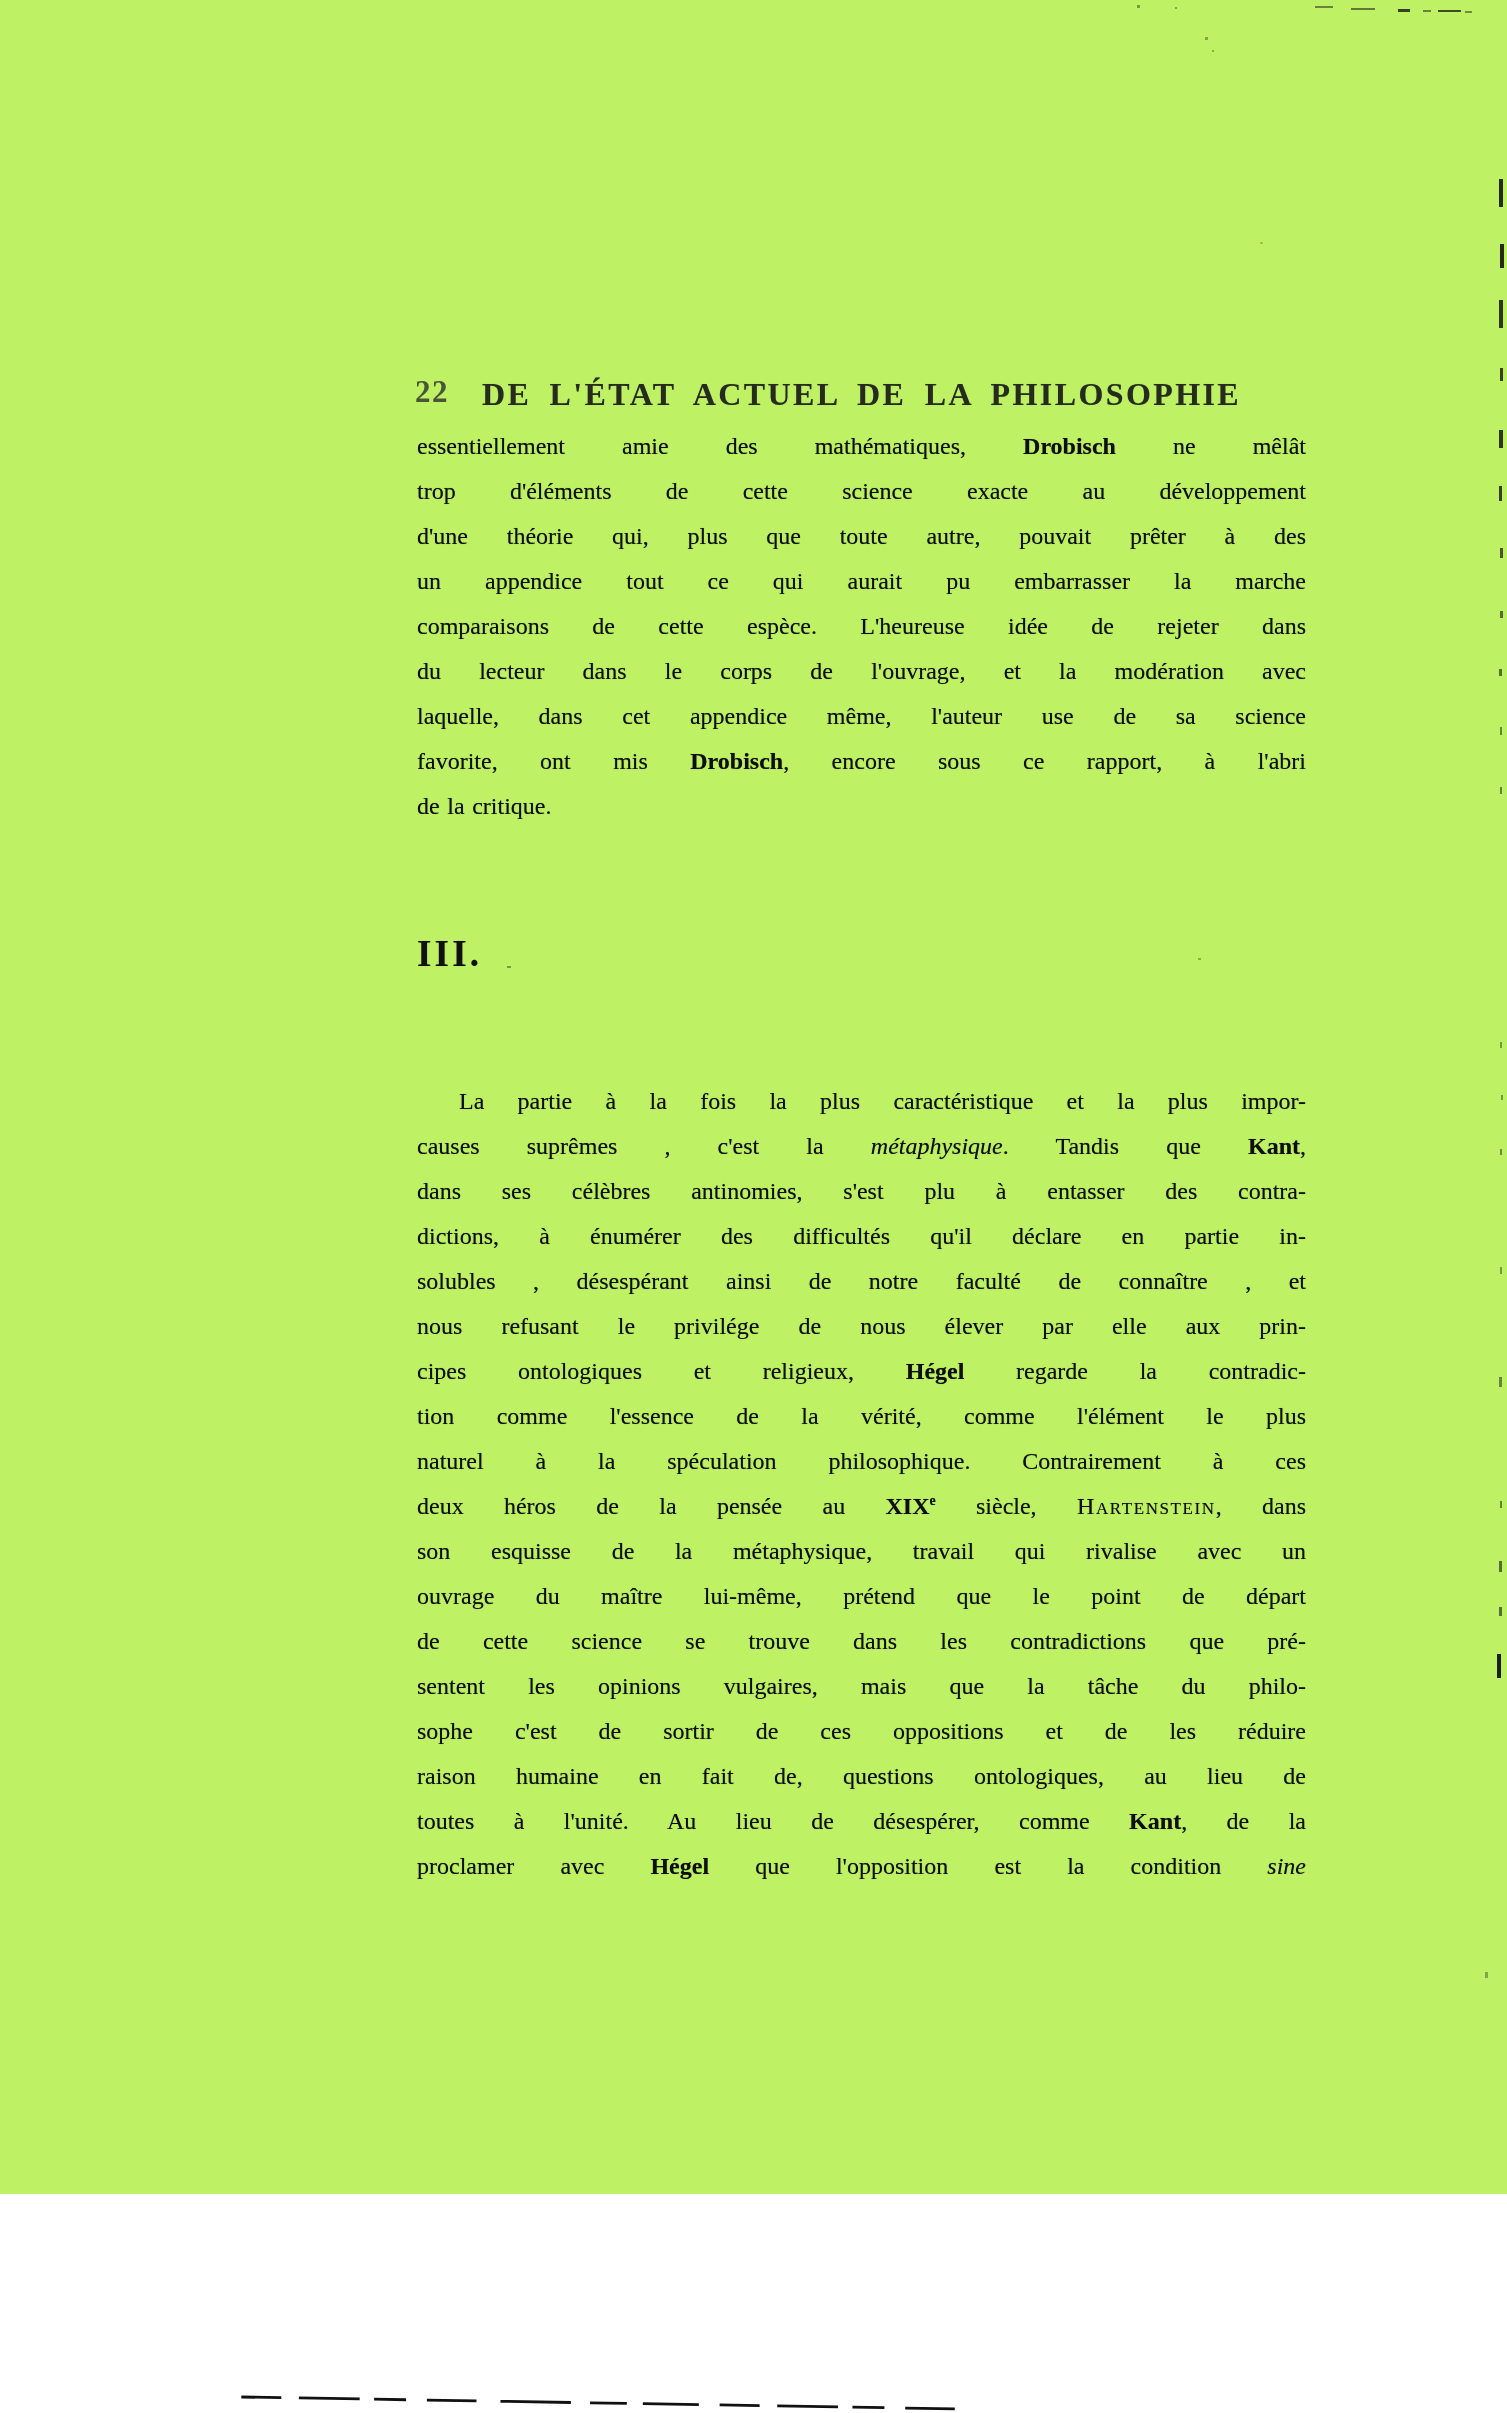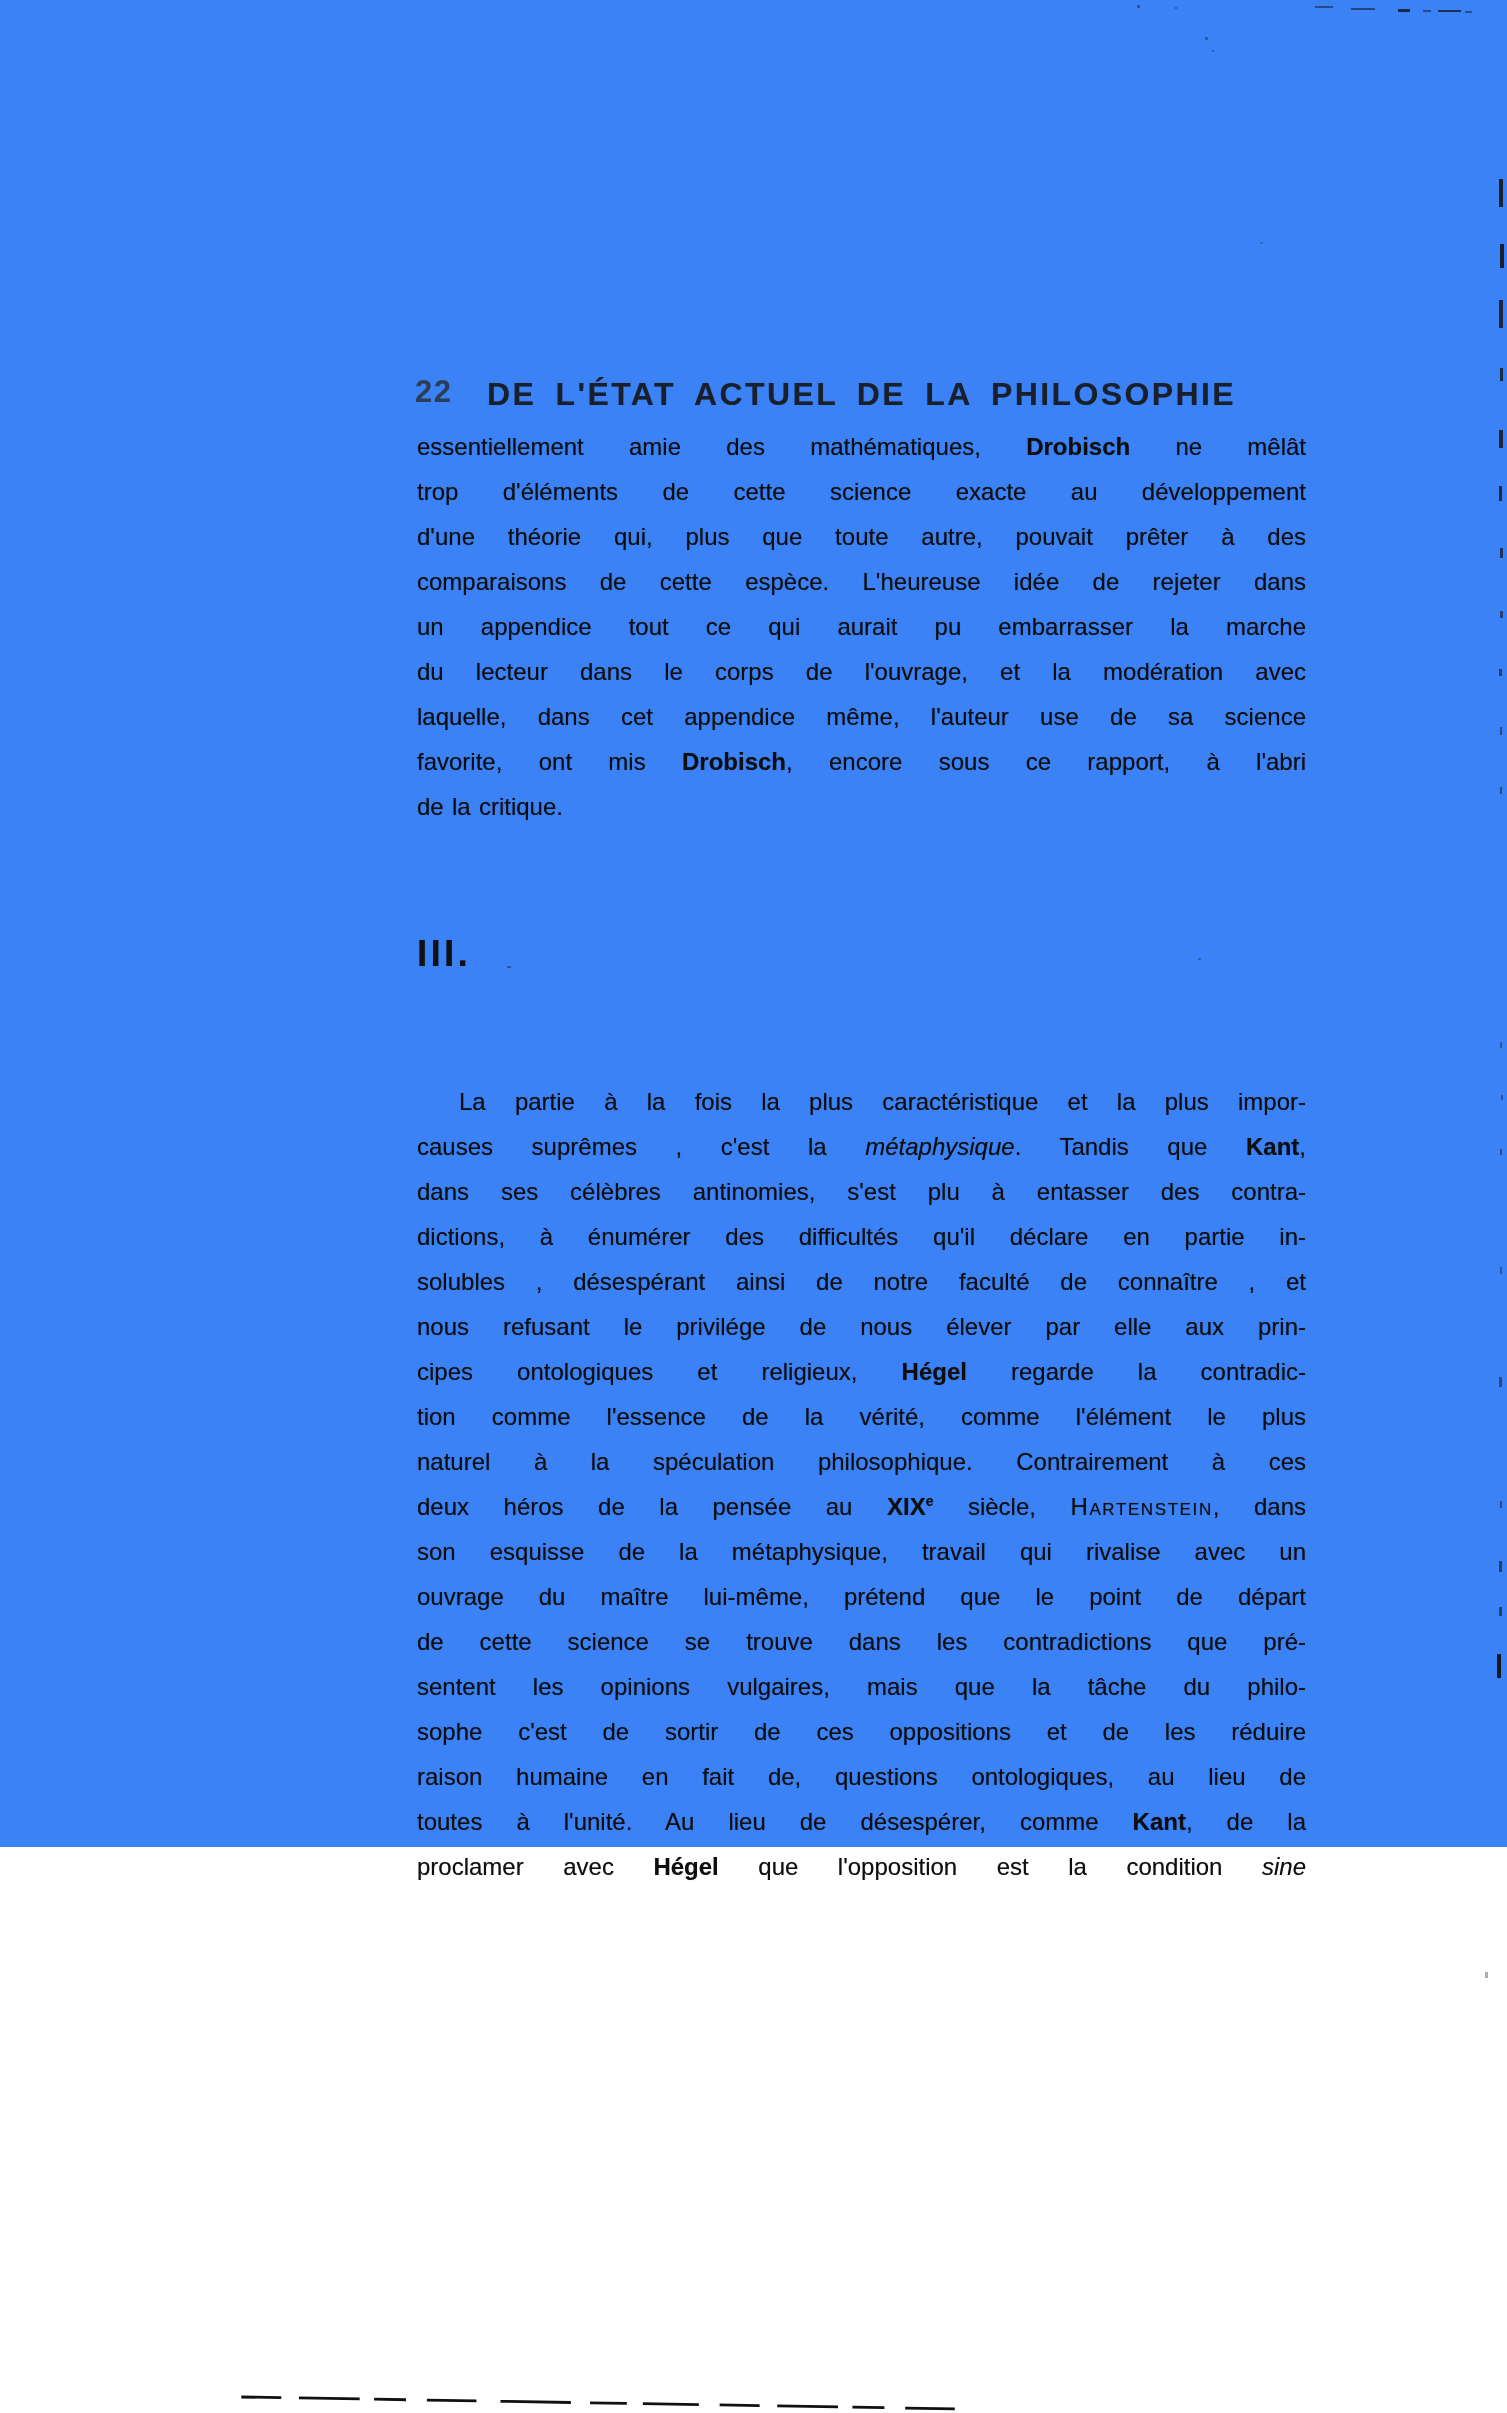--- a/index.html
+++ b/index.html
@@ -3,23 +3,23 @@
 <meta charset="utf-8">
 <style>
   html,body{
     margin:0;padding:0;
     width:1507px;height:2413px;
     background:#ffffff;
     overflow:hidden;
   }
   .page{
     position:relative;
-    width:1507px;height:1847px;
-    background:#3b82f6;
-    font-family:Liberation Sans, sans-serif;
+    width:1507px;height:2194px;
+    background:#bef264;
+    font-family:Liberation Serif, serif;
     color:#0e0e0e;
   }
   
   .pagenum{
     position:absolute;left:415px;top:376px;
     font-size:31px;line-height:32px;
     letter-spacing:1.6px;
     color:#2a2a2a;
     opacity:.78;
     filter:blur(0.3px);
@@ -83,22 +83,22 @@
 
 <div class="page">
 
   <div class="pagenum">22</div>
   <div class="running-title">DE L'ÉTAT ACTUEL DE LA PHILOSOPHIE</div>
 
   <div class="para" id="para-1">
       <div class="line"><span class="s-r">essentiellement amie des mathématiques, </span><span class="s-b">Drobisch</span><span class="s-r"> ne mêlât</span></div>
       <div class="line"><span class="s-r">trop d'éléments de cette science exacte au développement</span></div>
       <div class="line"><span class="s-r">d'une théorie qui, plus que toute autre, pouvait prêter à des</span></div>
+      <div class="line"><span class="s-r">un appendice tout ce qui aurait pu embarrasser la marche</span></div>
       <div class="line"><span class="s-r">comparaisons de cette espèce. L'heureuse idée de rejeter dans</span></div>
-      <div class="line"><span class="s-r">un appendice tout ce qui aurait pu embarrasser la marche</span></div>
       <div class="line"><span class="s-r">du lecteur dans le corps de l'ouvrage, et la modération avec</span></div>
       <div class="line"><span class="s-r">laquelle, dans cet appendice même, l'auteur use de sa science</span></div>
       <div class="line"><span class="s-r">favorite, ont mis </span><span class="s-b">Drobisch</span><span class="s-r">, encore sous ce rapport, à l'abri</span></div>
       <div class="line no-just"><span class="s-r">de la critique.</span></div>
     </div>
 
   <div class="section-heading">III.</div>
 
   <div class="para" id="para-2">
       <div class="line indent"><span class="s-r">La partie à la fois la plus caractéristique et la plus impor-</span></div>

